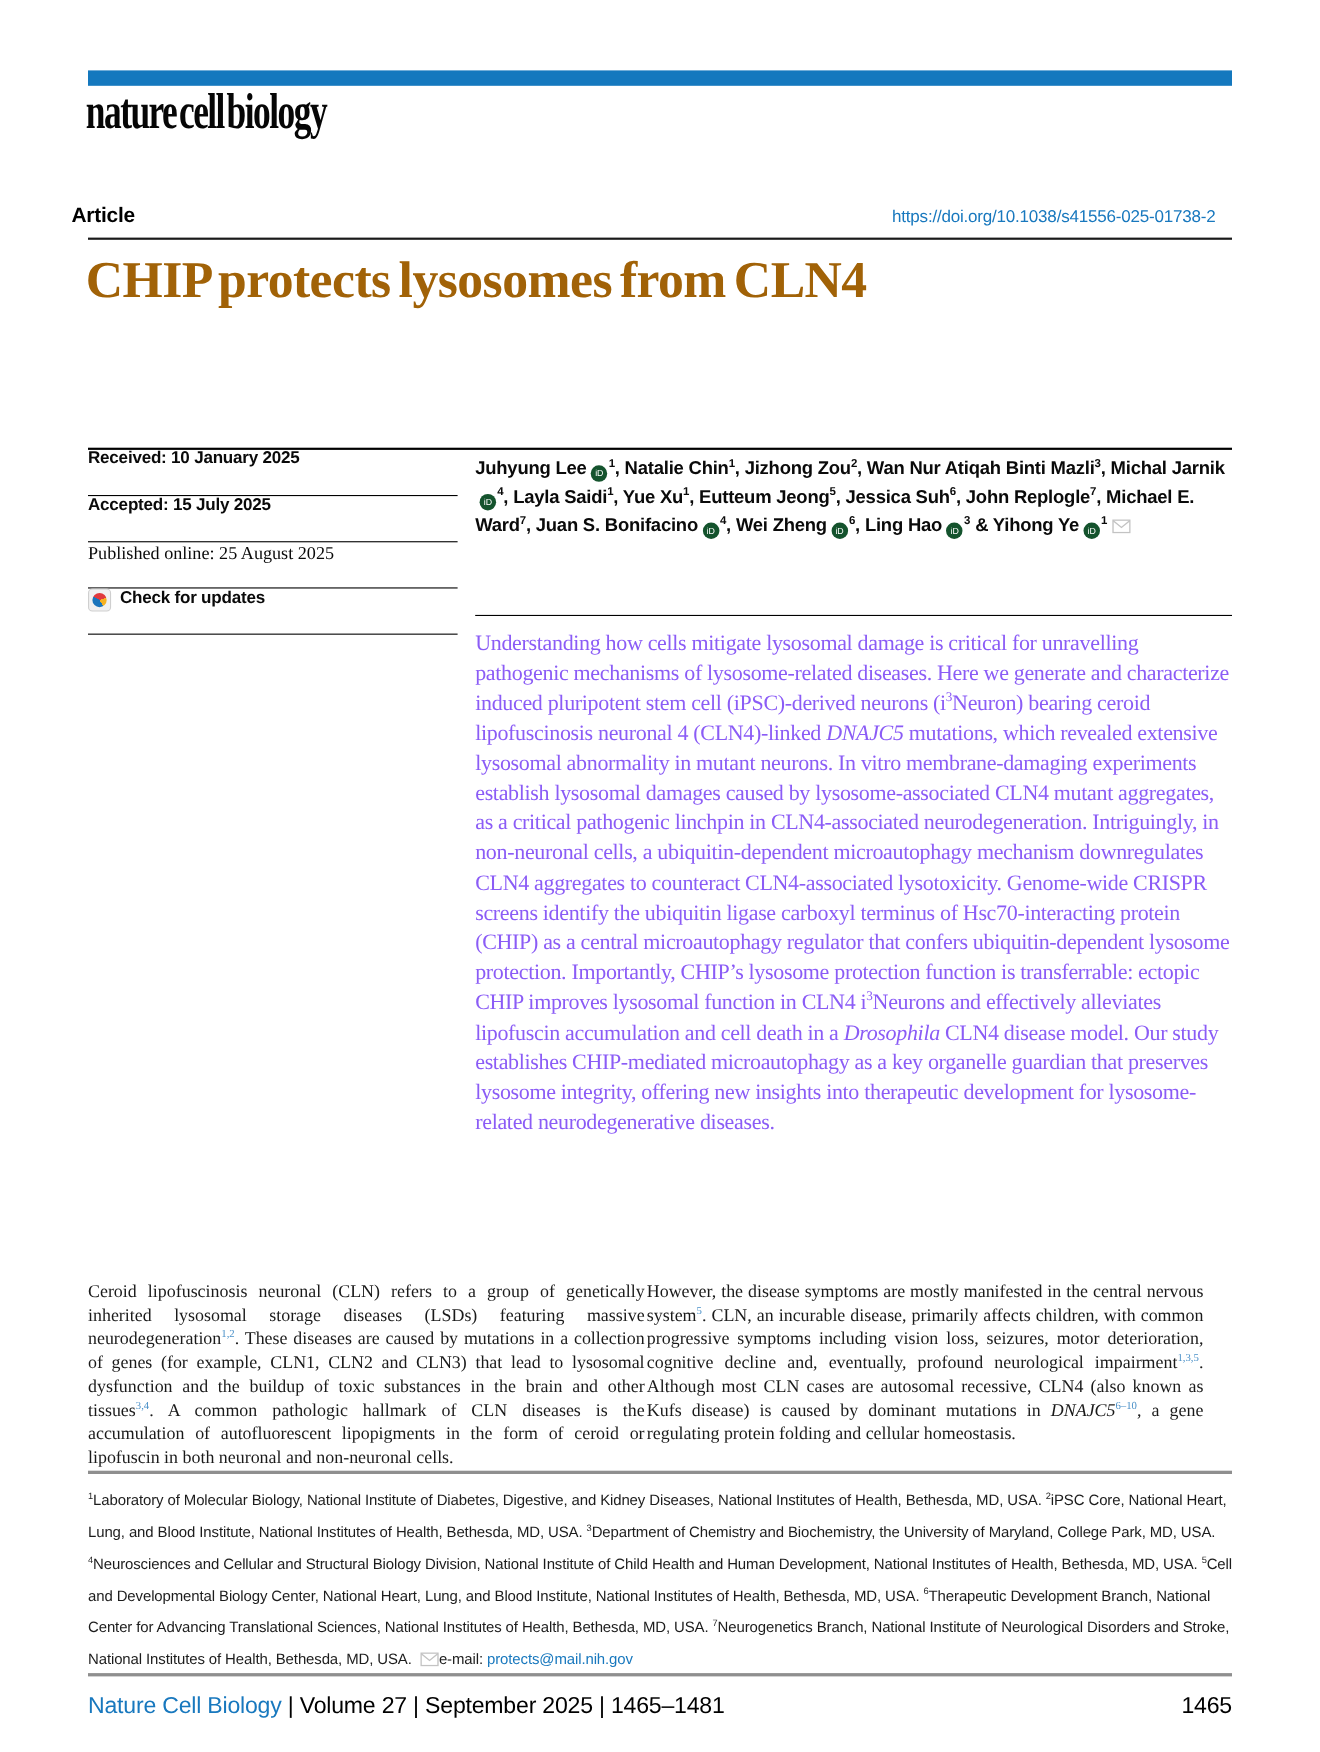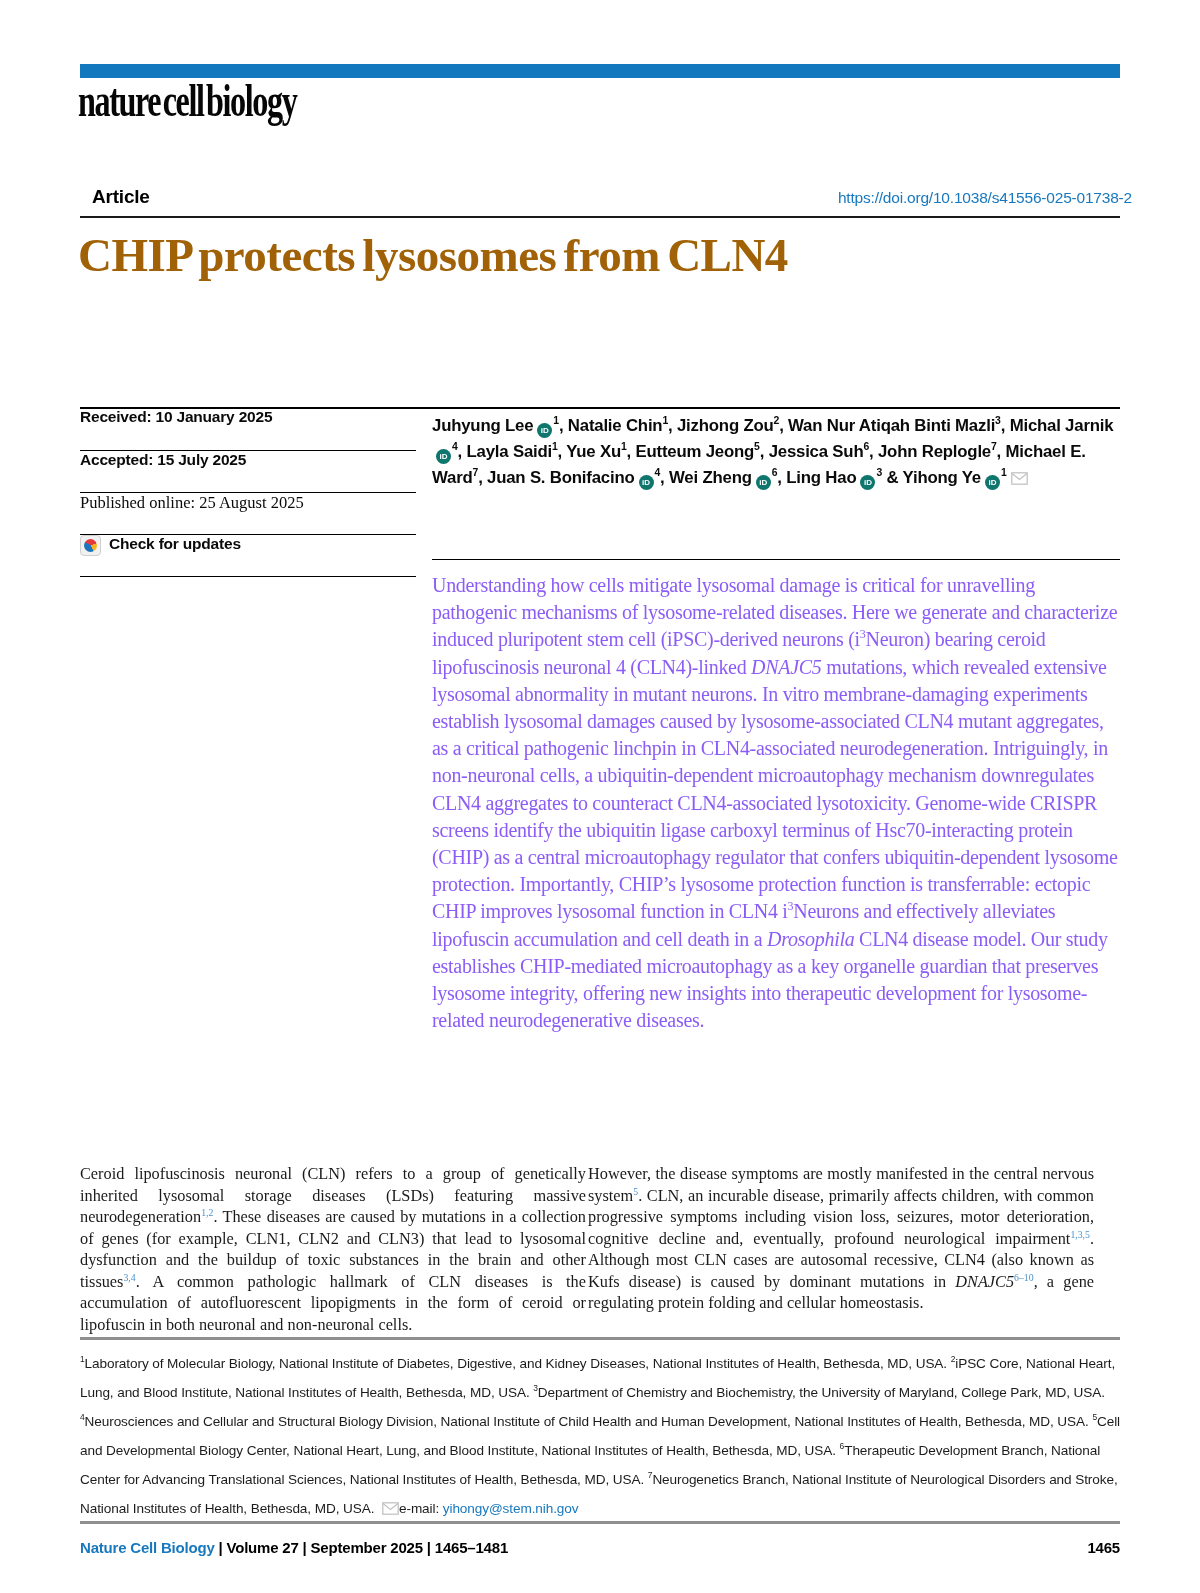--- a/index.html
+++ b/index.html
@@ -18,21 +18,21 @@
   .abs{position:absolute;}
 
   
   .brand-bar{left:80px;top:64px;width:1040px;height:14px;background:var(--accent);}
   .logo{
     left:78px;top:78px;
     font-family:"Liberation Serif","DejaVu Serif",serif;
     font-weight:700;font-size:46px;line-height:46px;letter-spacing:-2px;word-spacing:-6px;
     transform:scaleX(0.70);transform-origin:left top;white-space:nowrap;color:#060606;
   }
-  .header-row{left:92px;top:186px;width:1040px;display:flex;justify-content:space-between;align-items:baseline;}
+  .header-row{left:65px;top:186px;width:1040px;display:flex;justify-content:space-between;align-items:baseline;}
   .article-label{font-size:19px;font-weight:700;letter-spacing:-0.2px;}
   .doi-link{font-size:15.5px;font-weight:400;color:var(--link);text-decoration:none;letter-spacing:-0.2px;}
   .rule-header{left:80px;top:216px;width:1040px;height:2px;background:#1a1a1a;}
 
   .title{
     left:78px;top:229px;width:980px;
     font-family:"Liberation Serif","DejaVu Serif",serif;
     font-weight:700;font-size:47px;line-height:53px;letter-spacing:-0.5px;word-spacing:-4px;
     color:#a16207;
   }
@@ -55,22 +55,22 @@
     background:conic-gradient(from -60deg,#e03a3e 0 130deg,#f6b221 130deg 210deg,#1b75bc 210deg 360deg);
   }
 
   
   .authors{
     left:432px;top:413px;width:700px;
     font-size:16.8px;line-height:26px;font-weight:700;letter-spacing:-0.2px;color:#0a0a0a;
   }
   .authors sup{font-size:62%;vertical-align:super;line-height:0;}
   .orcid{
-    display:inline-block;width:15px;height:15px;border-radius:50%;background:#0f766e;color:#fff;
-    font-size:8px;font-weight:700;text-align:center;line-height:15px;vertical-align:-2px;
+    display:inline-block;width:15px;height:15px;border-radius:50%;background:#14532d;color:#fff;
+    font-size:8px;font-weight:400;text-align:center;line-height:15px;vertical-align:-2px;
     margin:0 1px 0 4px;letter-spacing:0;
   }
   .env{display:inline-block;vertical-align:-2px;margin-left:4px;}
 
   .rule-abstract{left:432px;top:559px;width:688px;height:1px;background:#000;}
   .abstract{
     left:432px;top:572px;width:690px;
     font-family:"Liberation Serif","DejaVu Serif",serif;
     font-size:20px;line-height:27.2px;letter-spacing:-0.3px;color:#8b5cf6;
   }
@@ -95,21 +95,21 @@
   .affiliations{
     left:80px;top:1349px;width:1040px;
     font-size:13.6px;line-height:29px;letter-spacing:-0.1px;color:#1c1c1c;font-weight:400;
   }
   .affiliations sup{font-size:62%;vertical-align:super;line-height:0;}
   .affiliations .email-link{color:var(--link);}
 
   
   .rule-gray2{left:80px;top:1521px;width:1040px;height:2.5px;background:var(--rule-gray);}
   .footer{left:80px;top:1539px;width:1040px;display:flex;justify-content:space-between;align-items:baseline;
-    font-size:15px;font-weight:700;letter-spacing:-0.2px;}
+    font-size:21px;font-weight:400;letter-spacing:-0.2px;}
   .footer .journal-link{color:var(--link);text-decoration:none;}
 </style>
 </head>
 <body>
 
 <div class="abs brand-bar"></div>
 <div class="abs logo">nature cell biology</div>
 
 <div class="abs header-row">
   <span class="article-label">Article</span>
@@ -147,21 +147,21 @@
 <div class="abs rule-abstract"></div>
 <div class="abs abstract"><span>Understanding how cells mitigate lysosomal damage is critical for unravelling pathogenic mechanisms of lysosome-related diseases. Here we generate and characterize induced pluripotent stem cell (iPSC)-derived neurons (i</span><sup>3</sup><span>Neuron) bearing ceroid lipofuscinosis neuronal 4 (CLN4)-linked </span><span style="font-style: italic;">DNAJC5</span><span> mutations, which revealed extensive lysosomal abnormality in mutant neurons. In vitro membrane-damaging experiments establish lysosomal damages caused by lysosome-associated CLN4 mutant aggregates, as a critical pathogenic linchpin in CLN4-associated neurodegeneration. Intriguingly, in non-neuronal cells, a ubiquitin-dependent microautophagy mechanism downregulates CLN4 aggregates to counteract CLN4-associated lysotoxicity. Genome-wide CRISPR screens identify the ubiquitin ligase carboxyl terminus of Hsc70-interacting protein (CHIP) as a central microautophagy regulator that confers ubiquitin-dependent lysosome protection. Importantly, CHIP’s lysosome protection function is transferrable: ectopic CHIP improves lysosomal function in CLN4 i</span><sup>3</sup><span>Neurons and effectively alleviates lipofuscin accumulation and cell death in a </span><span style="font-style: italic;">Drosophila</span><span> CLN4 disease model. Our study establishes CHIP-mediated microautophagy as a key organelle guardian that preserves lysosome integrity, offering new insights into therapeutic development for lysosome-related neurodegenerative diseases.</span></div>
 
 <div class="abs bodycol left"><span>Ceroid lipofuscinosis neuronal (CLN) refers to a group of genetically inherited lysosomal storage diseases (LSDs) featuring massive neurodegeneration</span><sup class="txt-link">1,2</sup><span>. These diseases are caused by mutations in a collection of genes (for example, CLN1, CLN2 and CLN3) that lead to lysosomal dysfunction and the buildup of toxic substances in the brain and other tissues</span><sup class="txt-link">3,4</sup><span>. A common pathologic hallmark of CLN diseases is the accumulation of autofluorescent lipopigments in the form of ceroid or lipofuscin in both neuronal and non-neuronal cells.</span></div>
 <div class="abs bodycol right"><span>However, the disease symptoms are mostly manifested in the central nervous system</span><sup class="txt-link">5</sup><span>. CLN, an incurable disease, primarily affects children, with common progressive symptoms including vision loss, seizures, motor deterioration, cognitive decline and, eventually, profound neurological impairment</span><sup class="txt-link">1,3,5</sup><span>. Although most CLN cases are autosomal recessive, CLN4 (also known as Kufs disease) is caused by dominant mutations in </span><span style="font-style: italic;">DNAJC5</span><sup class="txt-link">6–10</sup><span>, a gene regulating protein folding and cellular homeostasis.</span></div>
 
 <div class="abs rule-gray1"></div>
 <div class="abs affiliations"><sup>1</sup><span>Laboratory of Molecular Biology, National Institute of Diabetes, Digestive, and Kidney Diseases, National Institutes of Health, Bethesda, MD, USA. </span><sup>2</sup><span>iPSC Core, National Heart, Lung, and Blood Institute, National Institutes of Health, Bethesda, MD, USA. </span><sup>3</sup><span>Department of Chemistry and Biochemistry, the University of Maryland, College Park, MD, USA. </span><sup>4</sup><span>Neurosciences and Cellular and Structural Biology Division, National Institute of Child Health and Human Development, National Institutes of Health, Bethesda, MD, USA. </span><sup>5</sup><span>Cell and Developmental Biology Center, National Heart, Lung, and Blood Institute, National Institutes of Health, Bethesda, MD, USA. </span><sup>6</sup><span>Therapeutic Development Branch, National Center for Advancing Translational Sciences, National Institutes of Health, Bethesda, MD, USA. </span><sup>7</sup><span>Neurogenetics Branch, National Institute of Neurological Disorders and Stroke, National Institutes of Health, Bethesda, MD, USA. </span><span class="env"><svg width="17" height="13" viewBox="0 0 17 13">
         <rect x="0.8" y="0.8" width="15.4" height="11.4" fill="none" stroke="#c3c3c3" stroke-width="1.3"></rect>
         <path d="M1 1.4 L8.5 7.5 L16 1.4" fill="none" stroke="#c3c3c3" stroke-width="1.3"></path>
-      </svg></span><span>e-mail: </span><span class="email-link">yihongy@stem.nih.gov</span></div>
+      </svg></span><span>e-mail: </span><span class="email-link">protects@mail.nih.gov</span></div>
 
 <div class="abs rule-gray2"></div>
 <div class="abs footer">
   <div>
     <a class="journal-link" href="#">Nature Cell Biology</a><span> | Volume 27 | September 2025 | 1465–1481</span>
   </div>
   <span>1465</span>
 </div>
 
 </body></html>

